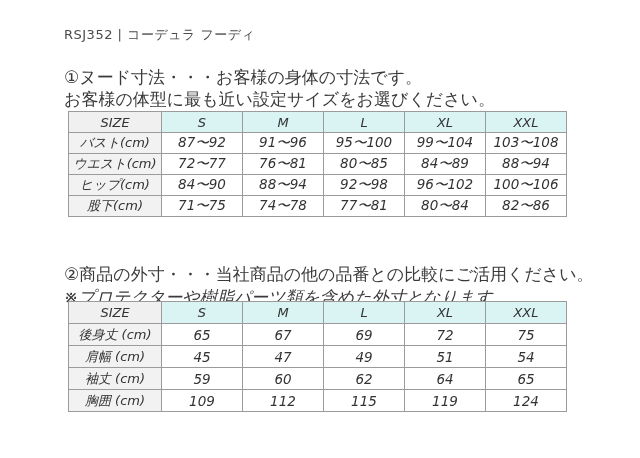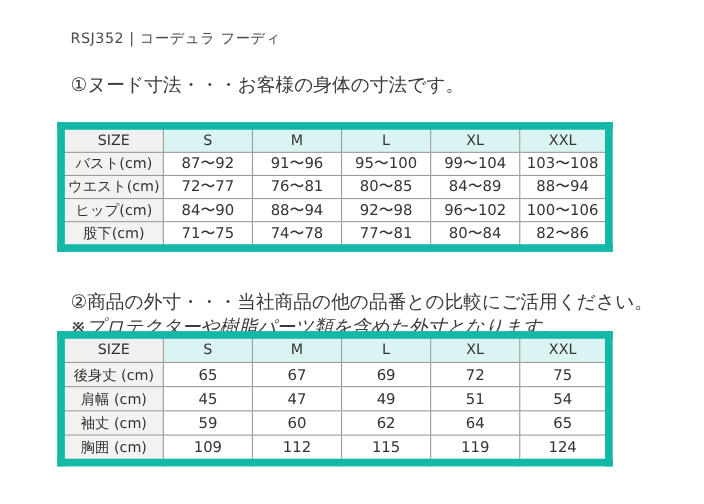--- a/index.html
+++ b/index.html
@@ -32,25 +32,26 @@
     color: #3a3a3a;
     white-space: nowrap;
   }
   #s1l1 { top: 66px; }
   #s1l2 { top: 88px; }
   #s2l1 { top: 263px; }
   #s2l2 { top: 286px; font-style: italic; }
 
   table.size-table {
     position: absolute;
-    left: 52px;
+    left: 68px;
     border-collapse: collapse;
     table-layout: fixed;
     width: 498px;
-    border: 7px solid #14b8a6;
+    border: 1px solid #14b8a6;
+    font-style: italic;
   }
   #table1 { top: 111px; }
   #table2 { top: 301px; }
 
   table.size-table th,
   table.size-table td {
     border: 1px solid #9b9b9b;
     text-align: center;
     vertical-align: middle;
     font-weight: normal;
@@ -80,20 +81,21 @@
   col.c-size  { width: 81px; }
 </style>
 </head>
 <body>
 
 <div class="page">
 
   <div class="page-title">RSJ352 | コーデュラ フーディ</div>
 
   <div class="note-line" id="s1l1">①ヌード寸法・・・お客様の身体の寸法です。</div>
+  <div class="note-line" id="s1l2">お客様の体型に最も近い設定サイズをお選びください。</div>
 
   <table class="size-table" id="table1">
     <colgroup>
       <col class="c-label">
         <col class="c-size">
         <col class="c-size">
         <col class="c-size">
         <col class="c-size">
         <col class="c-size">
     </colgroup>

